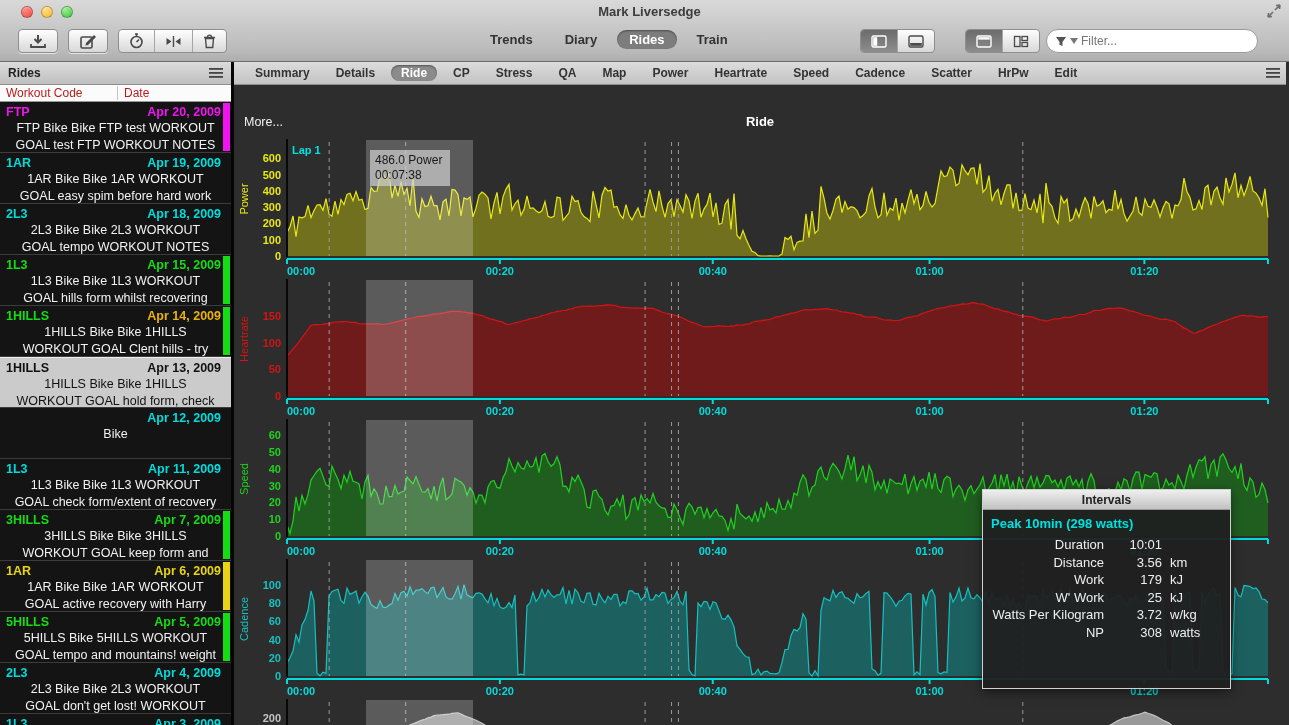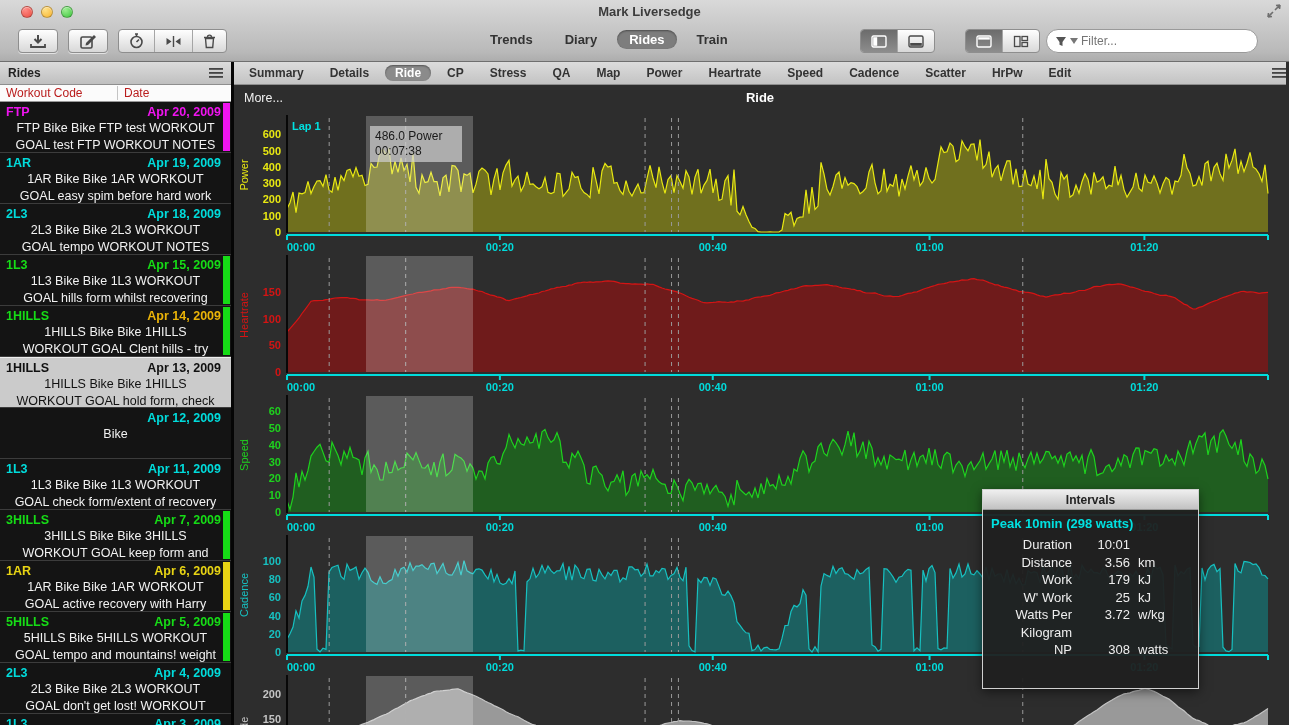--- a/index.html
+++ b/index.html
@@ -63,38 +63,38 @@
   .entry .desc { color:#f2f2f2; font-size:12.5px; line-height:16.5px;
     padding-left:4px; white-space:nowrap; overflow:hidden;text-align:center; }
   .entry .cbar { position:absolute; right:1px; top:1px; bottom:1px; width:7px; }
   .entry.selected { background:#cbcbcb; border-top:1px solid #eee; }
   .entry.selected .l1 span { color:#111 !important; }
   .entry.selected .desc { color:#111; }
 
   
   #main { position:relative; width:1052px; background:#2d2d2d; }
   #chart-tabbar { height:23px; background:linear-gradient(#dcdcdc,#c3c3c3);
-    border-bottom:1px solid #8e8e8e; display:flex; align-items:center; padding:0 0; }
+    border-bottom:1px solid #8e8e8e; display:flex; align-items:center; padding:0 6px; }
   .ctab { font-size:12px; font-weight:bold; color:#333; padding:1px 10px; margin:0 3px;
     border-radius:9px; cursor:pointer; }
   .ctab.sel { background:#8b8b8b; color:#fff; box-shadow:inset 0 1px 2px rgba(0,0,0,.4); }
   #ctab-spacer { flex:1; }
-  #more-bar { height:27px; position:relative; }
+  #more-bar { height:27px; position:relative;margin-top:24px; }
   #more-link { position:absolute; left:10px; top:6px; color:#f0f0f0; font-size:12.5px; cursor:pointer; }
   #view-title { position:absolute; left:0; right:0; top:5px; text-align:center;
     color:#fff; font-size:13px; font-weight:bold; }
   #charts { height:613px; overflow:hidden; position:relative; }
   .chart-block { position:relative; width:1052px; height:140px; }
   .chart-block svg { display:block; }
-  #tooltip { position:absolute; left:136px; top:14px; width:92px; padding:3px 5px;
+  #tooltip { position:absolute; left:136px; top:14px; width:80px; padding:3px 5px;
     background:rgba(205,205,205,.72); color:#1a1a1a; font-size:12px; line-height:15px;
     white-space:nowrap; }
 
   
-  #intervals-popup { position:absolute; left:748px; top:427px; width:217px; height:200px;
+  #intervals-popup { position:absolute; left:748px; top:427px; width:249px; height:200px;
     border:1px solid #d0d0d0; background:rgba(32,32,32,.95); z-index:10;
     box-shadow:0 3px 10px rgba(0,0,0,.5); }
   #intervals-header { height:20px; background:linear-gradient(#efefef,#c2c2c2);
     border-bottom:1px solid #999; text-align:center; font-size:12px; font-weight:bold;
     color:#222; line-height:20px; cursor:move; }
   #intervals-body { padding:6px 8px; }
   #interval-title { color:#00e0e0; font-size:13px; font-weight:bold; margin-bottom:5px; }
   .int-row { display:grid; grid-template-columns:1fr 50px 52px; column-gap:8px;
     font-size:13px; line-height:17.5px; color:#eee; }
   .int-row .lbl { text-align:right; }

